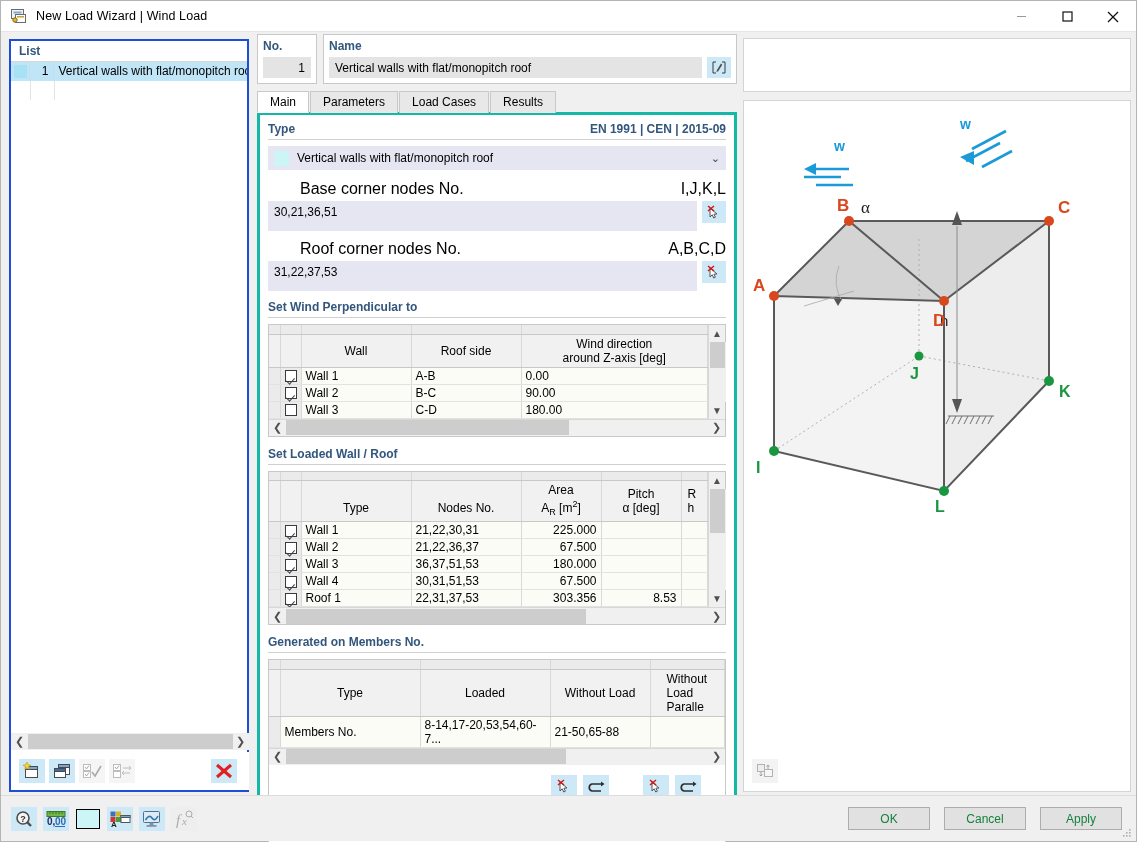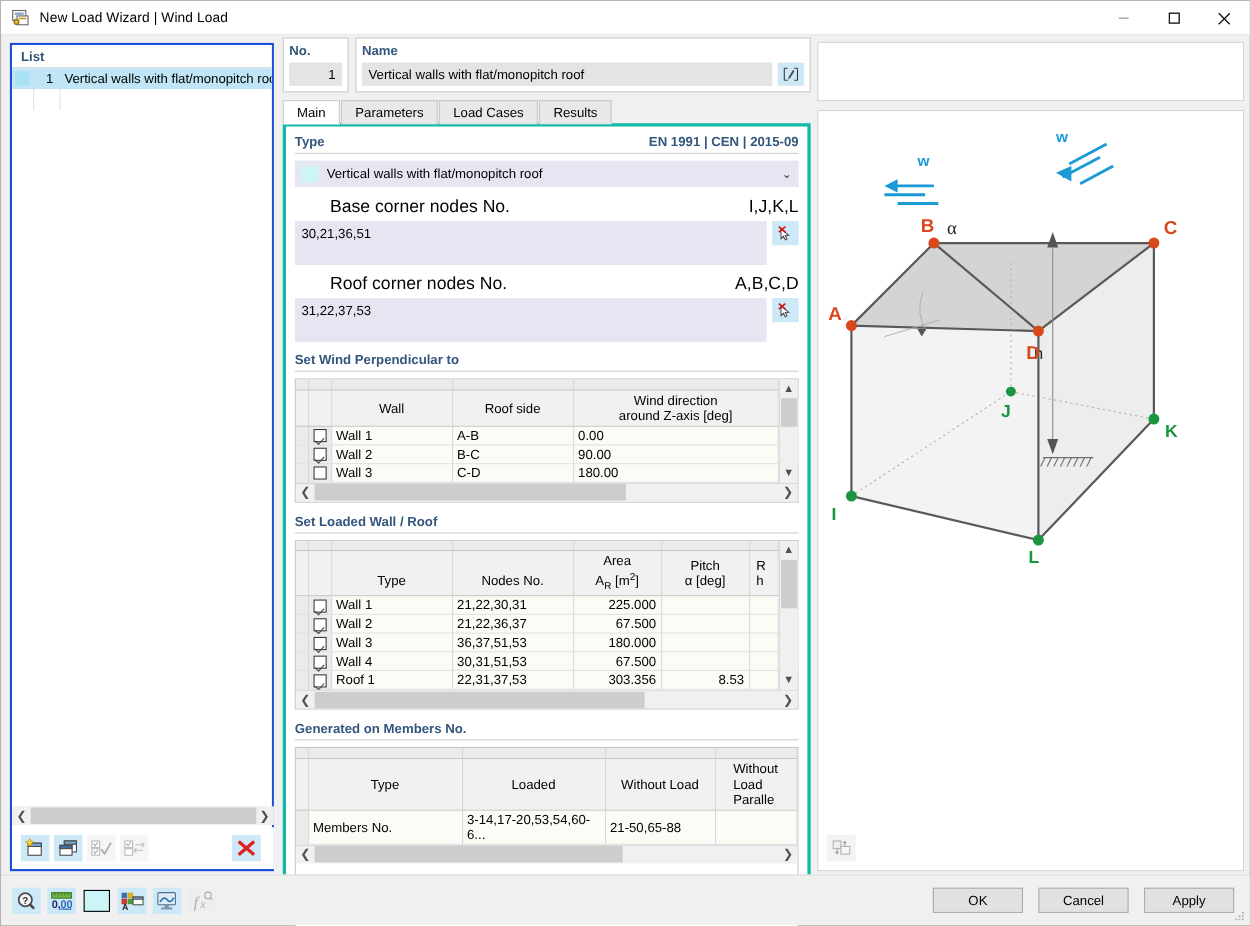--- a/index.html
+++ b/index.html
@@ -145,21 +145,21 @@
     height: 24px; background: #e6e6f2; display: flex; align-items: center;
     padding: 0 6px 0 6px; position: relative; margin-bottom: 10px;
   }
   .combo .sw { width: 15px; height: 15px; background: #ccf5f7; margin-right: 8px; }
   .combo .txt { font-size: 12px; }
   .combo .chev { margin-left: auto; color: #444; font-size: 11px; }
 
   .row-lbl { display: flex; justify-content: space-between; font-size: 16px; margin-bottom: 3px; margin-left: 32px; }
   .row-inp { display: flex; gap: 5px; margin-bottom: 9px; }
   .row-inp .box {
-    flex: 1; height: 40px; background: #e6e6f2; line-height: 22px; font-size: 12px; padding: 0 6px;
+    flex: 1; height: 30px; background: #e6e6f2; line-height: 22px; font-size: 12px; padding: 0 6px;
   }
 
   
   .tbl-wrap { position: relative; border: 1px solid #c8c8c8; background: #fff; margin-bottom: 2px; }
   .tbl-scroll-area { display: flex; }
   .tbl-main { flex: 1; overflow: hidden; }
   table.grid { border-collapse: collapse; width: 100%; table-layout: fixed; font-size: 12px; }
   table.grid td, table.grid th { border-right: 1px solid #d8d8d8; border-bottom: 1px solid #e2e2e2; }
   table.grid thead .preheader td { height: 9px; background: #ebebeb; border-bottom: 1px solid #c8c8c8; }
   table.grid thead th {
@@ -222,21 +222,21 @@
   
   .bottombar {
     position: absolute; left: 0; bottom: 0; width: 1135px; height: 46px;
     background: #f0f0f0; border-top: 1px solid #dcdcdc;
     display: flex; align-items: center;
   }
   .bb-left { display: flex; align-items: center; gap: 6px; padding-left: 10px; }
   .bb-right { margin-left: auto; display: flex; gap: 14px; padding-right: 14px; }
   .dlgbtn {
     width: 82px; height: 23px; background: #e1e1e1; border: 1px solid #adadad;
-    font-size: 12px; color: #000000; display: flex; align-items: center; justify-content: center;
+    font-size: 12px; color: #15803d; display: flex; align-items: center; justify-content: center;
   }
   .grip { position: absolute; right: 4px; bottom: 3px; width: 10px; height: 10px; }
 </style>
 </head>
 <body>
 
 <div id="app">
 
   <div class="titlebar">
     <span class="title-icon">
@@ -617,21 +617,21 @@
                 <th>Type</th>
                 <th>Loaded</th>
                 <th>Without Load</th>
                 <th style="text-align:left;padding-left:16px">Without Load Paralle</th>
               </tr>
             </thead>
             <tbody>
               <tr>
                 <td class="rowmark"></td>
                 <td>Members No.</td>
-                <td>3-14,17-20,53,54,60-6...</td>
+                <td>8-14,17-20,53,54,60-7...</td>
                 <td>21-50,65-88</td>
                 <td></td>
               </tr>
             </tbody>
           </table>
         </div>
         <div class="hbar">
           <div class="arrow">❮</div>
           <div class="track">
               <div class="thumb" style="left:0; width:280px;"></div>

